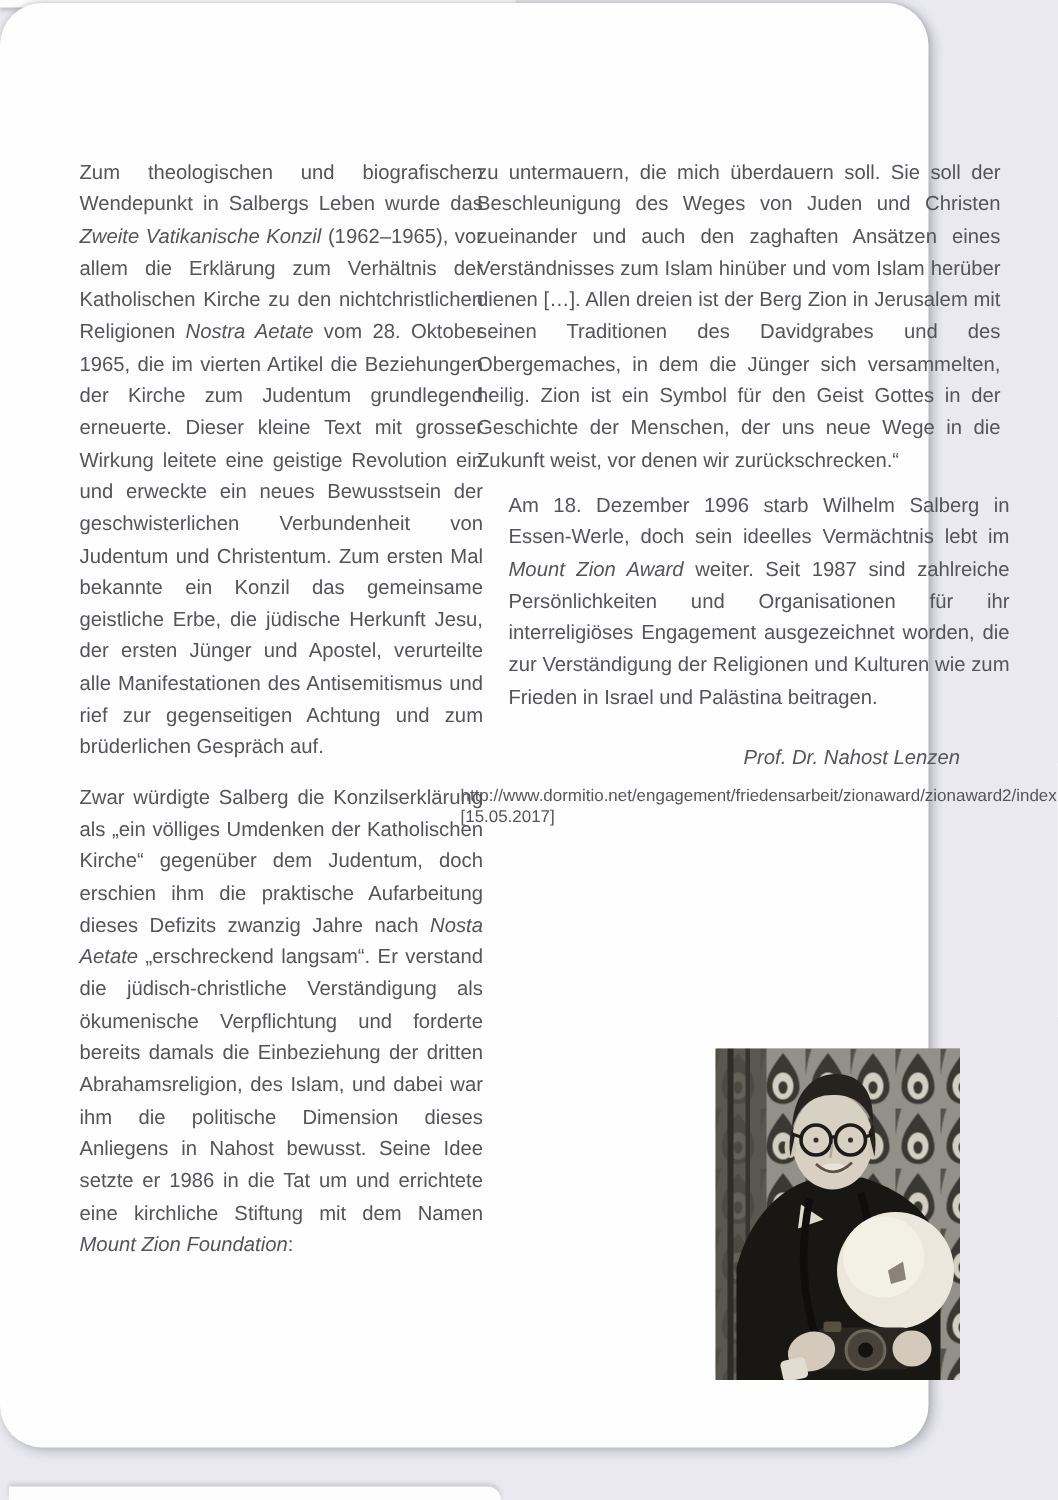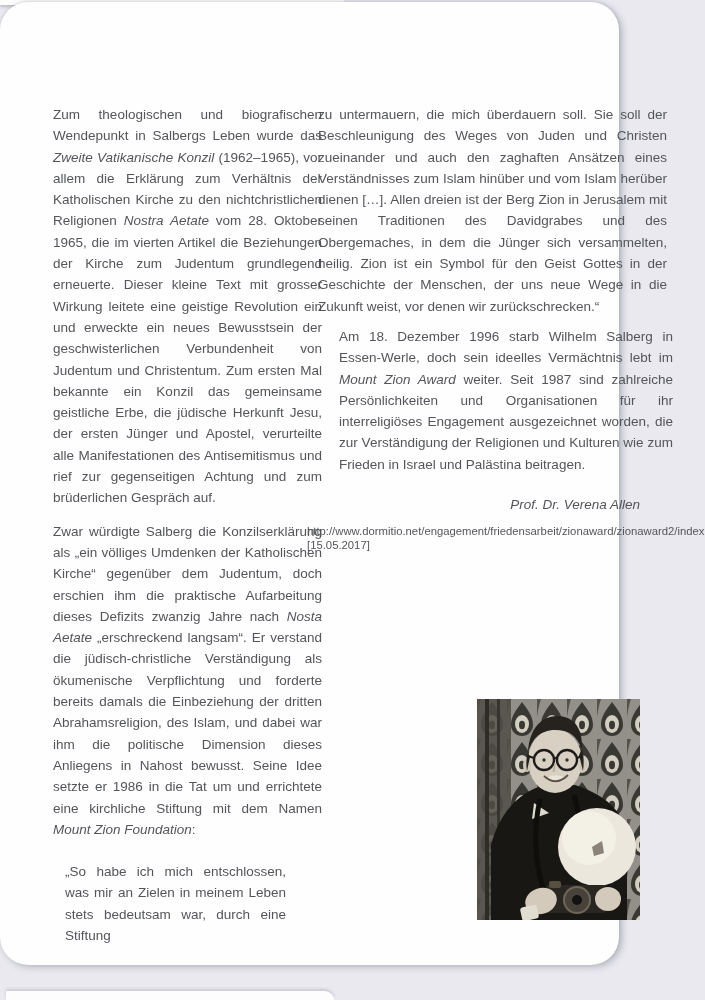--- a/index.html
+++ b/index.html
@@ -72,27 +72,26 @@
 </head>
 <body>
 
 <div class="prev-page-edge"></div>
 
 <div class="page">
 
   <div class="col col-left">
     <p><span>Zum theologischen und biografischen Wendepunkt in Salbergs Leben wurde das </span><em>Zweite Vatikanische Konzil</em><span> (1962–1965), vor allem die Erklärung zum Verhältnis der Katholischen Kirche zu den nichtchristlichen Religionen </span><em>Nostra Aetate</em><span> vom 28. Oktober 1965, die im vierten Artikel die Beziehungen der Kirche zum Judentum grundlegend erneuerte. Dieser kleine Text mit grosser Wirkung leitete eine geistige Revolution ein und erweckte ein neues Bewusstsein der geschwisterlichen Verbundenheit von Judentum und Christentum. Zum ersten Mal bekannte ein Konzil das gemeinsame geistliche Erbe, die jüdische Herkunft Jesu, der ersten Jünger und Apostel, verurteilte alle Manifestationen des Antisemitismus und rief zur gegenseitigen Achtung und zum brüderlichen Gespräch auf.</span></p>
     <p><span>Zwar würdigte Salberg die Konzilserklärung als „ein völliges Umdenken der Katholischen Kirche“ gegenüber dem Judentum, doch erschien ihm die praktische Aufarbeitung dieses Defizits zwanzig Jahre nach </span><em>Nosta Aetate</em><span> „erschreckend langsam“. Er verstand die jüdisch-christliche Verständigung als ökumenische Verpflichtung und forderte bereits damals die Einbeziehung der dritten Abrahamsreligion, des Islam, und dabei war ihm die politische Dimension dieses Anliegens in Nahost bewusst. Seine Idee setzte er 1986 in die Tat um und errichtete eine kirchliche Stiftung mit dem Namen </span><em>Mount Zion Foundation</em><span>:</span></p>
-    <p class="quote quote-left">„So habe ich mich entschlossen, was mir an Zielen in meinem Leben stets bedeutsam war, durch eine Stiftung</p>
   </div>
 
   <div class="col col-right">
     <p class="quote quote-right">zu untermauern, die mich überdauern soll. Sie soll der Beschleunigung des Weges von Juden und Christen zueinander und auch den zaghaften Ansätzen eines Verständnisses zum Islam hinüber und vom Islam herüber dienen […]. Allen dreien ist der Berg Zion in Jerusalem mit seinen Traditionen des Davidgrabes und des Obergemaches, in dem die Jünger sich versammelten, heilig. Zion ist ein Symbol für den Geist Gottes in der Geschichte der Menschen, der uns neue Wege in die Zukunft weist, vor denen wir zurückschrecken.“</p>
     <p class="para-after-quote"><span>Am 18. Dezember 1996 starb Wilhelm Salberg in Essen-Werle, doch sein ideelles Vermächtnis lebt im </span><em>Mount Zion Award</em><span> weiter. Seit 1987 sind zahlreiche Persönlichkeiten und Organisationen für ihr interreligiöses Engagement ausgezeichnet worden, die zur Verständigung der Religionen und Kulturen wie zum Frieden in Israel und Palästina beitragen.</span></p>
-    <p class="signature">Prof. Dr. Verena Allen</p>
+    <p class="signature">Prof. Dr. Nahost Lenzen</p>
     <p class="source">http://www.dormitio.net/engagement/friedensarbeit/zionaward/zionaward2/index.html [15.05.2017]</p>
   </div>
 
   <div class="photo">
     <svg viewBox="0 0 163 221" xmlns="http://www.w3.org/2000/svg">
       <defs>
         <pattern id="wp" width="30" height="40" patternUnits="userSpaceOnUse">
           <rect width="30" height="40" fill="#93908a"></rect>
           <path d="M15,3 C21,11 26,17 26,26 a11,11 0 0 1 -22,0 C4,17 9,11 15,3 Z" fill="#3a3833"></path>
           <ellipse cx="15" cy="25" rx="7" ry="9" fill="#d2cec2"></ellipse>

